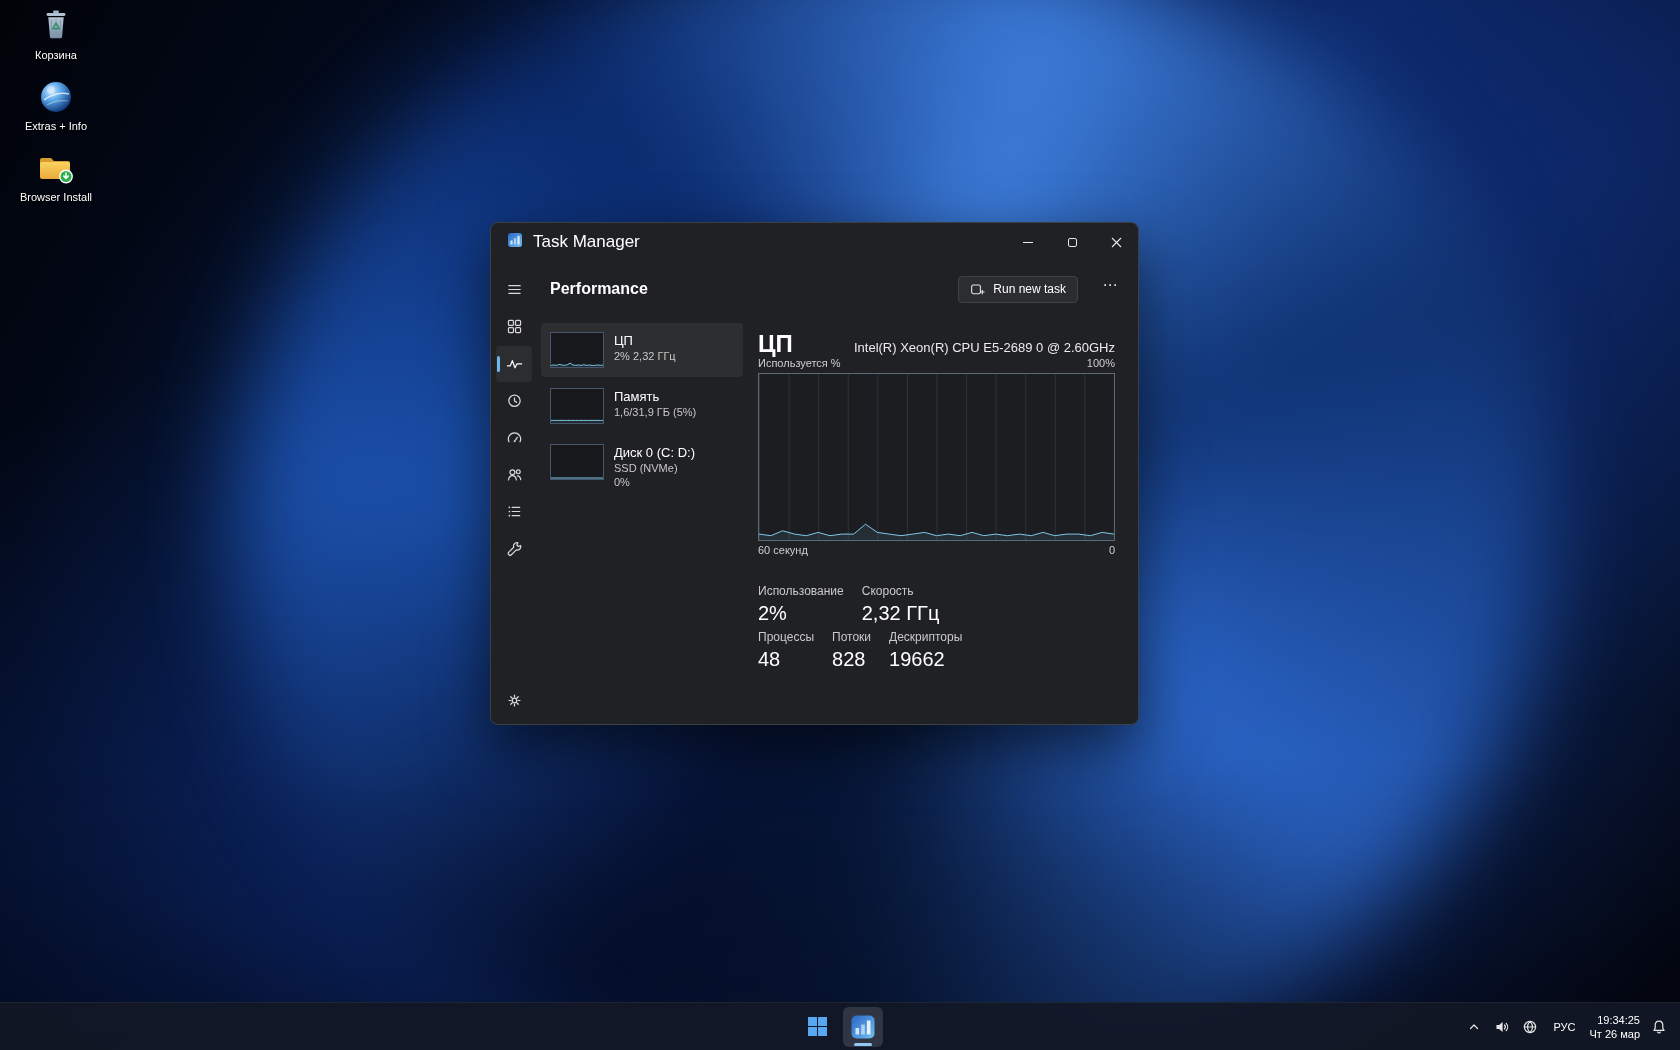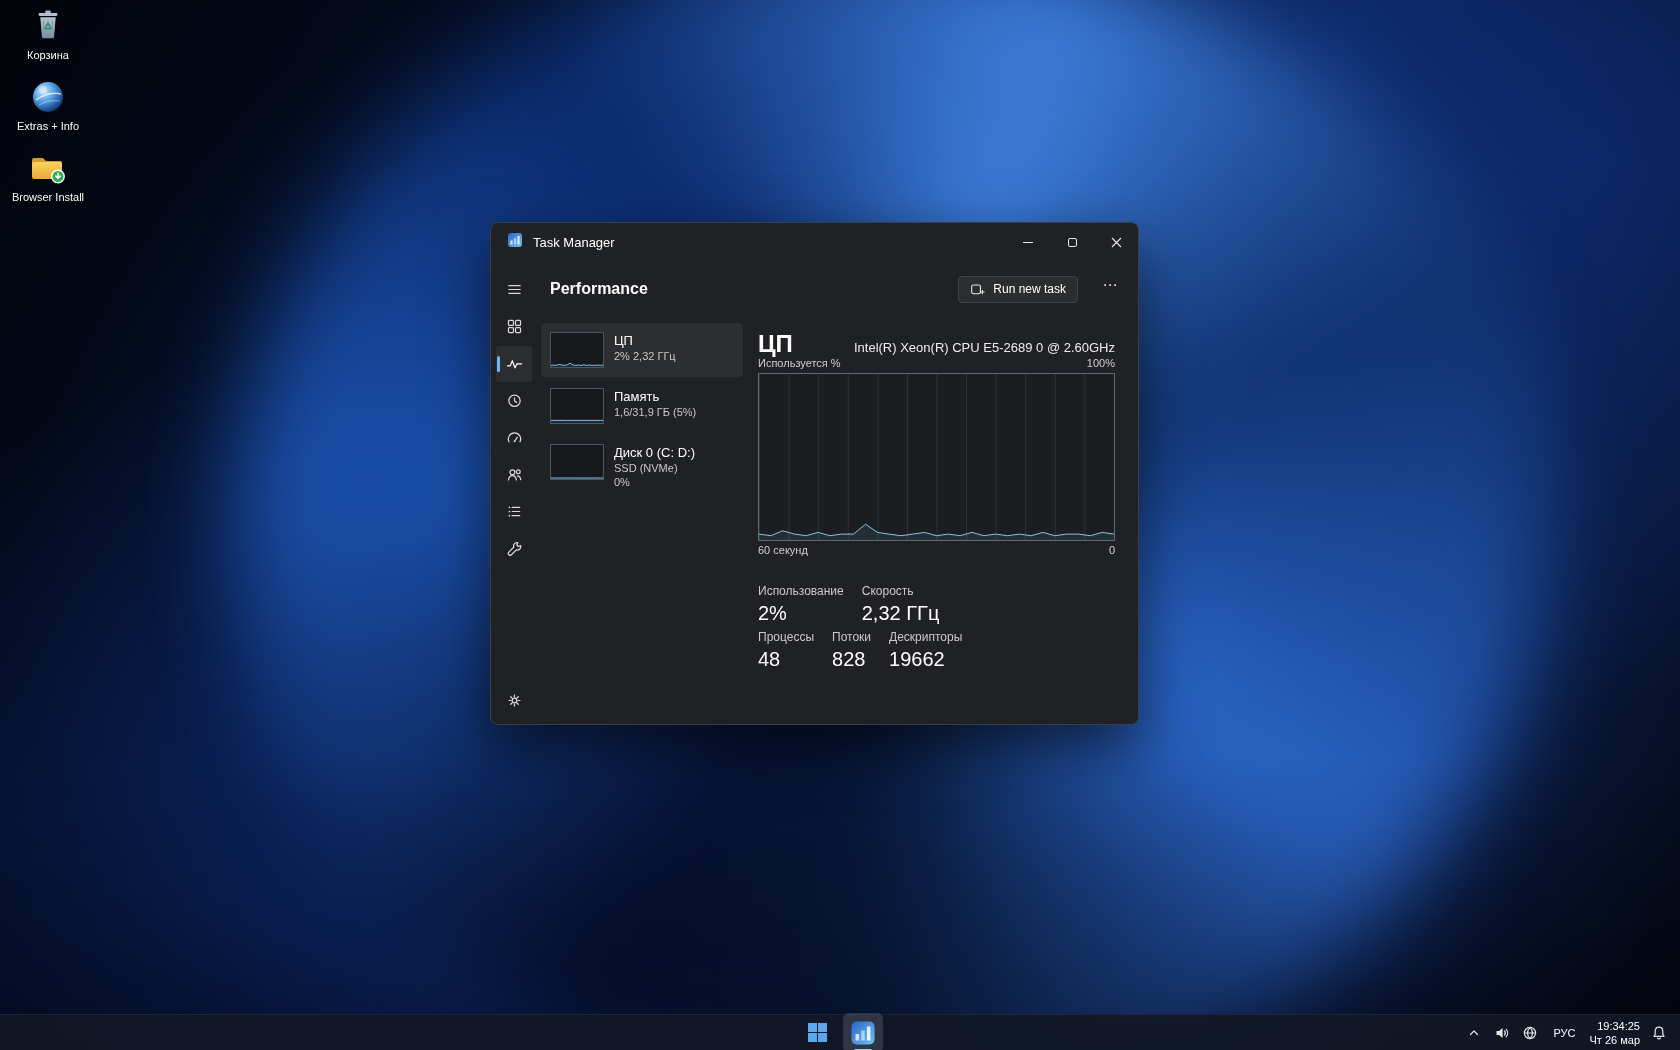--- a/index.html
+++ b/index.html
@@ -18,31 +18,31 @@
   .bloom { position:absolute; left:14%; top:-6%; width:78%; height:112%; border-radius:50%;
     background:conic-gradient(from 215deg at 52% 47%, #050f2e 0deg,#1d55b4 55deg,#0a2a6e 105deg,#4286e8 160deg,#0e306e 215deg,#2d6ad0 275deg,#071736 330deg,#050f2e 360deg);
     filter:blur(46px); opacity:.92; }
   .bloom-core { position:absolute; left:44%; top:32%; width:22%; height:30%;
     background:radial-gradient(closest-side, rgba(150,200,255,.50), rgba(70,130,230,.22) 55%, transparent); filter:blur(12px); }
   .vignette { position:absolute; inset:0;
     background:radial-gradient(120% 95% at 52% 45%, transparent 55%, rgba(0,0,6,.6) 100%),
                linear-gradient(to top, rgba(0,0,8,.30), transparent 28%); }
 
   
-  .desk-icons { position:absolute; left:8px; top:6px; width:80px; }
+  .desk-icons { position:absolute; left:16px; top:6px; width:80px; }
   .desk-icon { width:80px; margin-bottom:16px; display:flex; flex-direction:column; align-items:center; cursor:default; }
   .desk-icon .art { height:40px; display:flex; align-items:center; justify-content:center; }
   .desk-icon .lbl { margin-top:3px; font-size:11px; color:#fff; text-shadow:0 1px 3px rgba(0,0,0,.95), 0 0 2px rgba(0,0,0,.8); white-space:nowrap; }
 
   
   .window { position:absolute; left:490px; top:222px; width:649px; height:503px;
     background:#202124; border:1px solid #3c3f44; border-radius:8px;
     box-shadow:0 22px 60px rgba(0,0,0,.6); display:flex; flex-direction:column; overflow:hidden; }
   .titlebar { height:38px; flex:none; display:flex; align-items:center; padding-left:16px; gap:10px; }
-  .win-title { font-size:13px; color:#fff; }
+  .win-title { font-size:17px; color:#fff; }
   .caption { margin-left:auto; display:flex; height:100%; }
   .cap-btn { width:44px; height:100%; display:flex; align-items:center; justify-content:center; }
   .glyph-min { width:10px; height:1px; background:#e8e8e8; display:block; }
   .glyph-max { width:9px; height:9px; border:1px solid #e8e8e8; border-radius:2px; display:block; }
 
   .win-content { flex:1; display:flex; min-height:0; }
   .sidebar { width:46px; flex:none; display:flex; flex-direction:column; align-items:center; padding-top:10px; }
   .side-btn { width:36px; height:36px; margin:.5px 0; border-radius:4px; display:flex; align-items:center; justify-content:center; position:relative; }
   .side-btn.selected { background:rgba(255,255,255,.055); }
   .side-btn.selected::before { content:""; position:absolute; left:1px; top:10px; width:3px; height:16px; border-radius:2px; background:#6cb8ee; }
@@ -84,21 +84,21 @@
   .stats-wrap { display:flex; margin-top:28px; }
   .stats { width:213px; flex:none; }
   .srow { display:flex; margin-bottom:5px; }
   .sblock { margin-right:18px; }
   .slabel { font-size:12px; color:#c9c9c9; margin-bottom:4px; white-space:nowrap; }
   .svalue { font-size:20px; font-weight:300; color:#fff; white-space:nowrap; }
   .svalue.small { font-size:19px; }
   .specs { flex:1; font-size:11px; line-height:16.7px; color:#c9c9c9; padding-top:1px; }
 
   
-  .taskbar { position:absolute; left:0; right:0; bottom:0; height:36px;
+  .taskbar { position:absolute; left:0; right:0; bottom:0; height:48px;
     background:rgba(18,24,38,.93); border-top:1px solid rgba(255,255,255,.06);
     display:flex; align-items:center; }
   .tb-center { position:absolute; left:50%; transform:translateX(-50%); display:flex; gap:6px; height:100%; align-items:center; }
   .tb-btn { width:40px; height:40px; border-radius:6px; display:flex; align-items:center; justify-content:center; position:relative; }
   .tb-btn.active { background:rgba(255,255,255,.13); }
   .tb-btn.active::after { content:""; position:absolute; left:50%; transform:translateX(-50%); bottom:1px; width:18px; height:3px; border-radius:2px; background:#93c7ef; }
   .tb-right { margin-left:auto; display:flex; align-items:center; gap:10px; padding-right:12px; height:100%; }
   .tray-ic { display:flex; align-items:center; justify-content:center; width:18px; height:18px; }
   .tray-ic svg { stroke:#e6e6e6; fill:none; stroke-width:1.2; stroke-linecap:round; stroke-linejoin:round; }
   .lang { font-size:11px; color:#fff; padding:2px 4px; }

